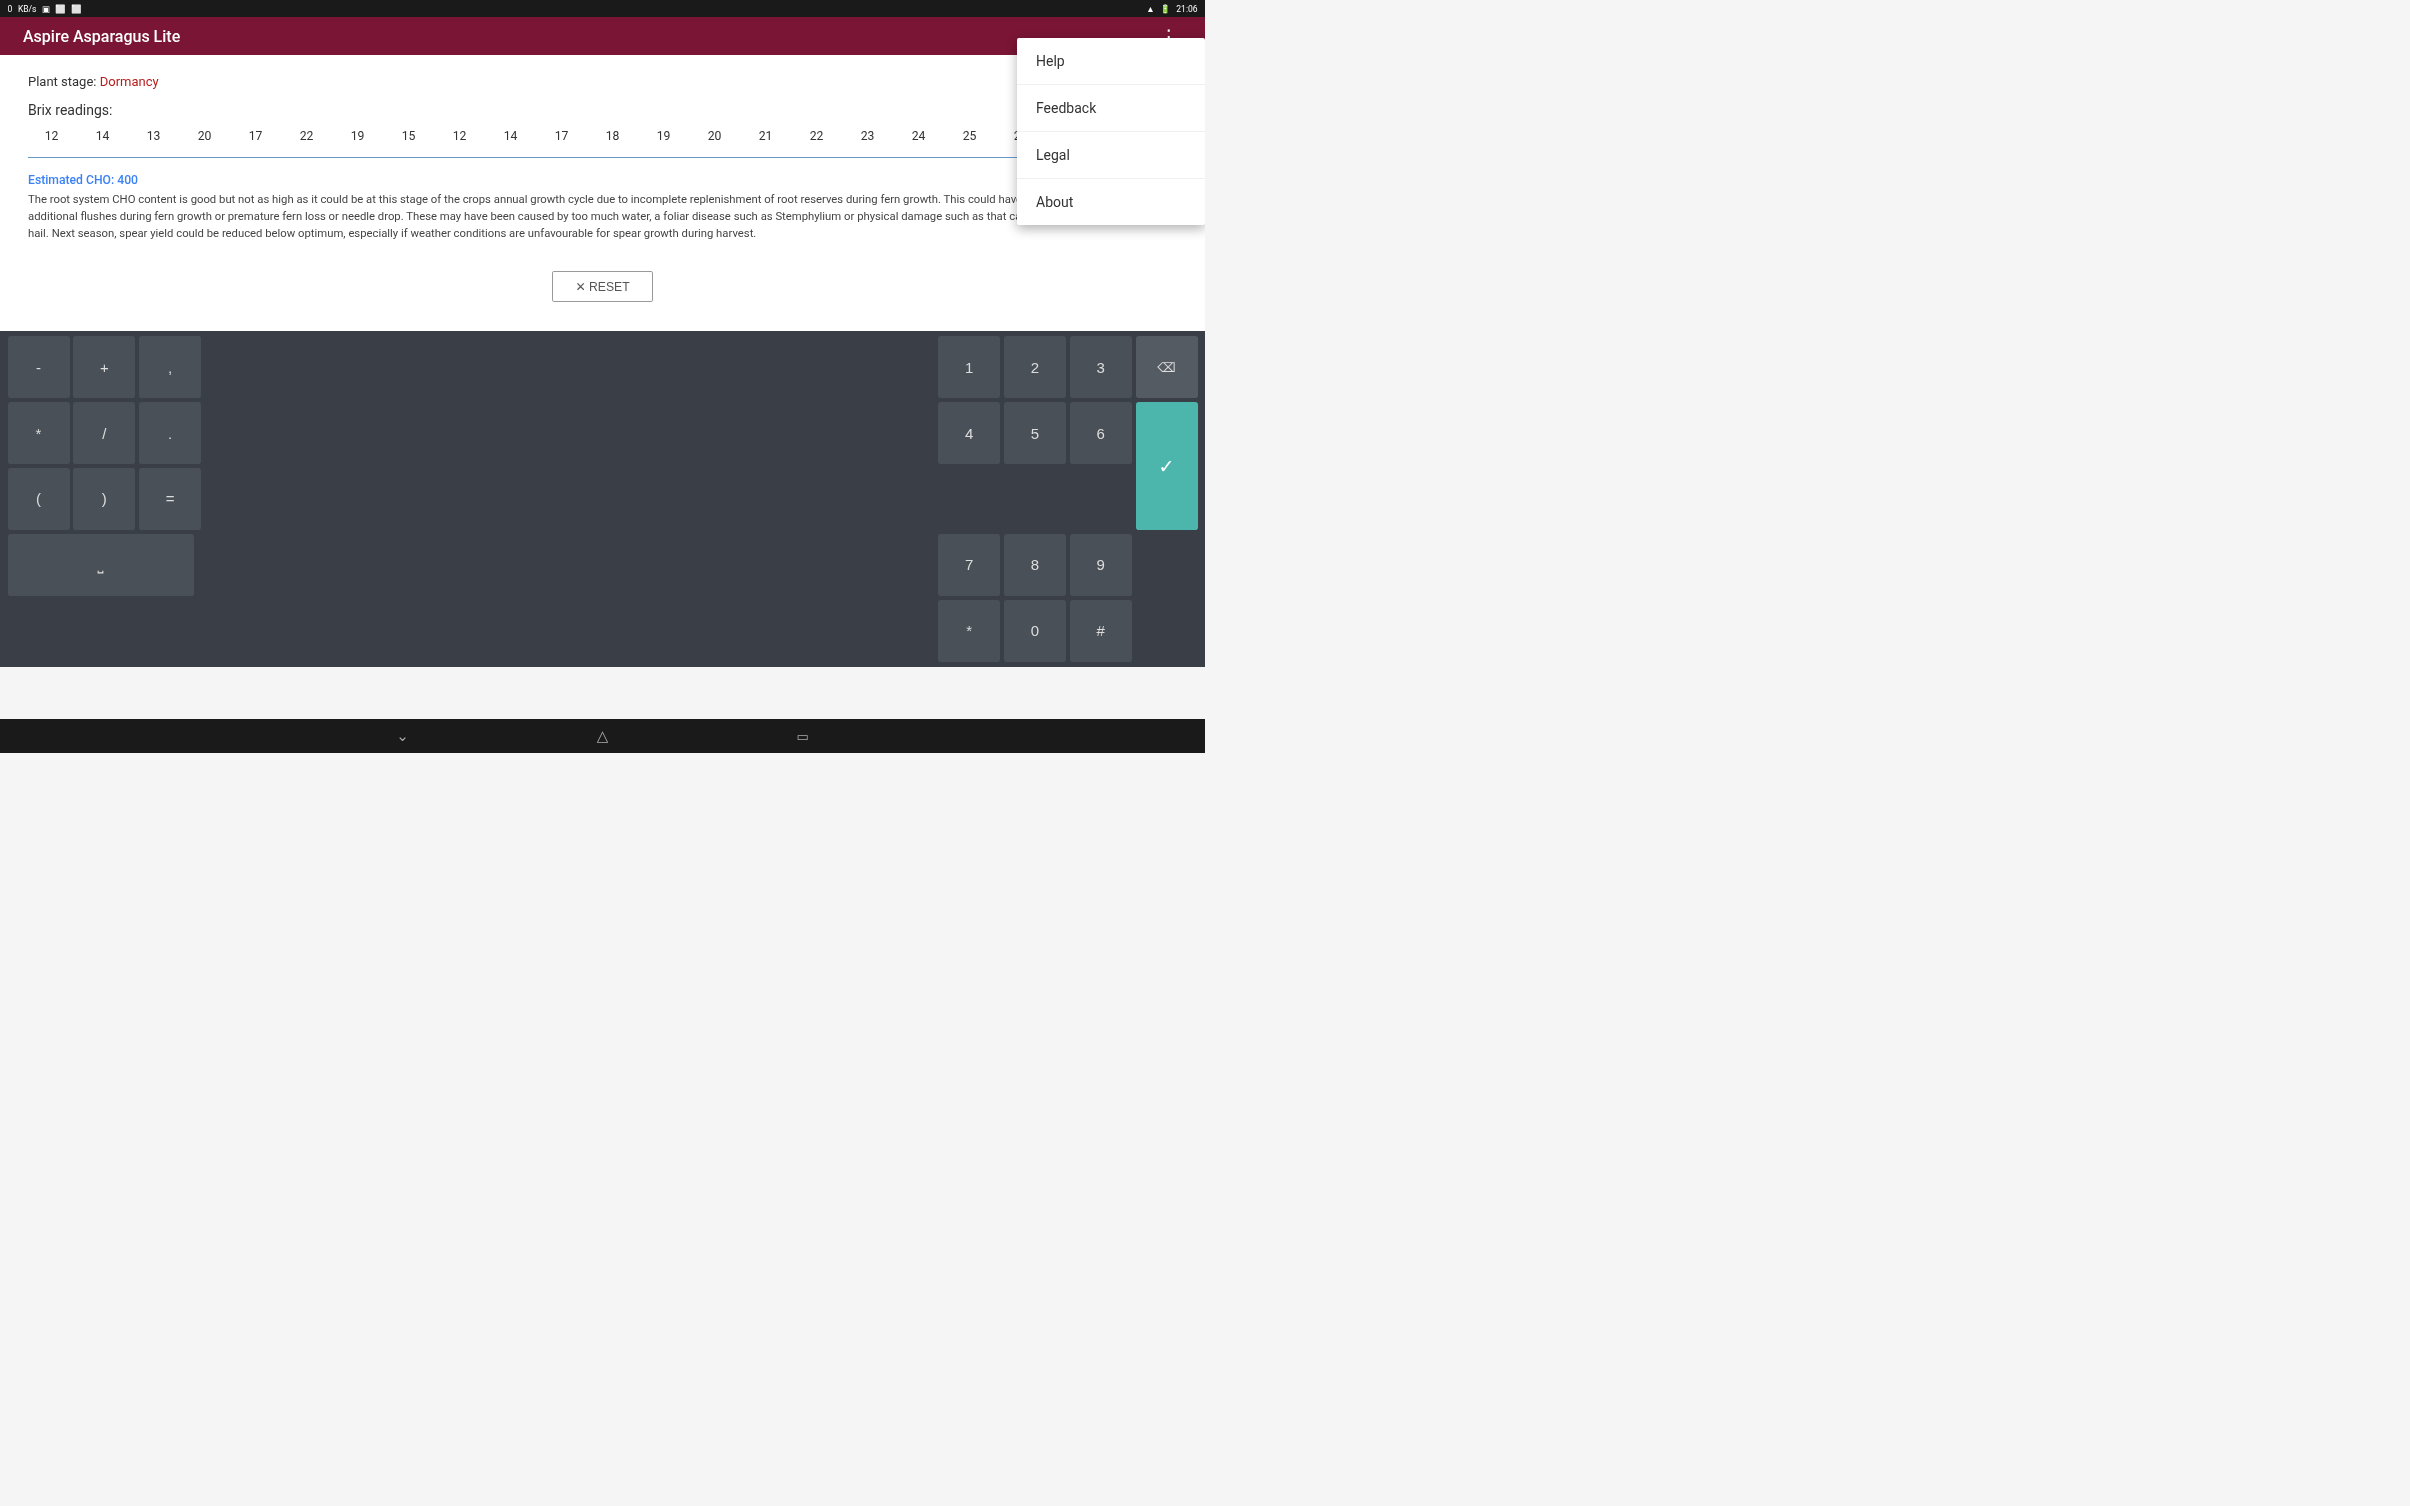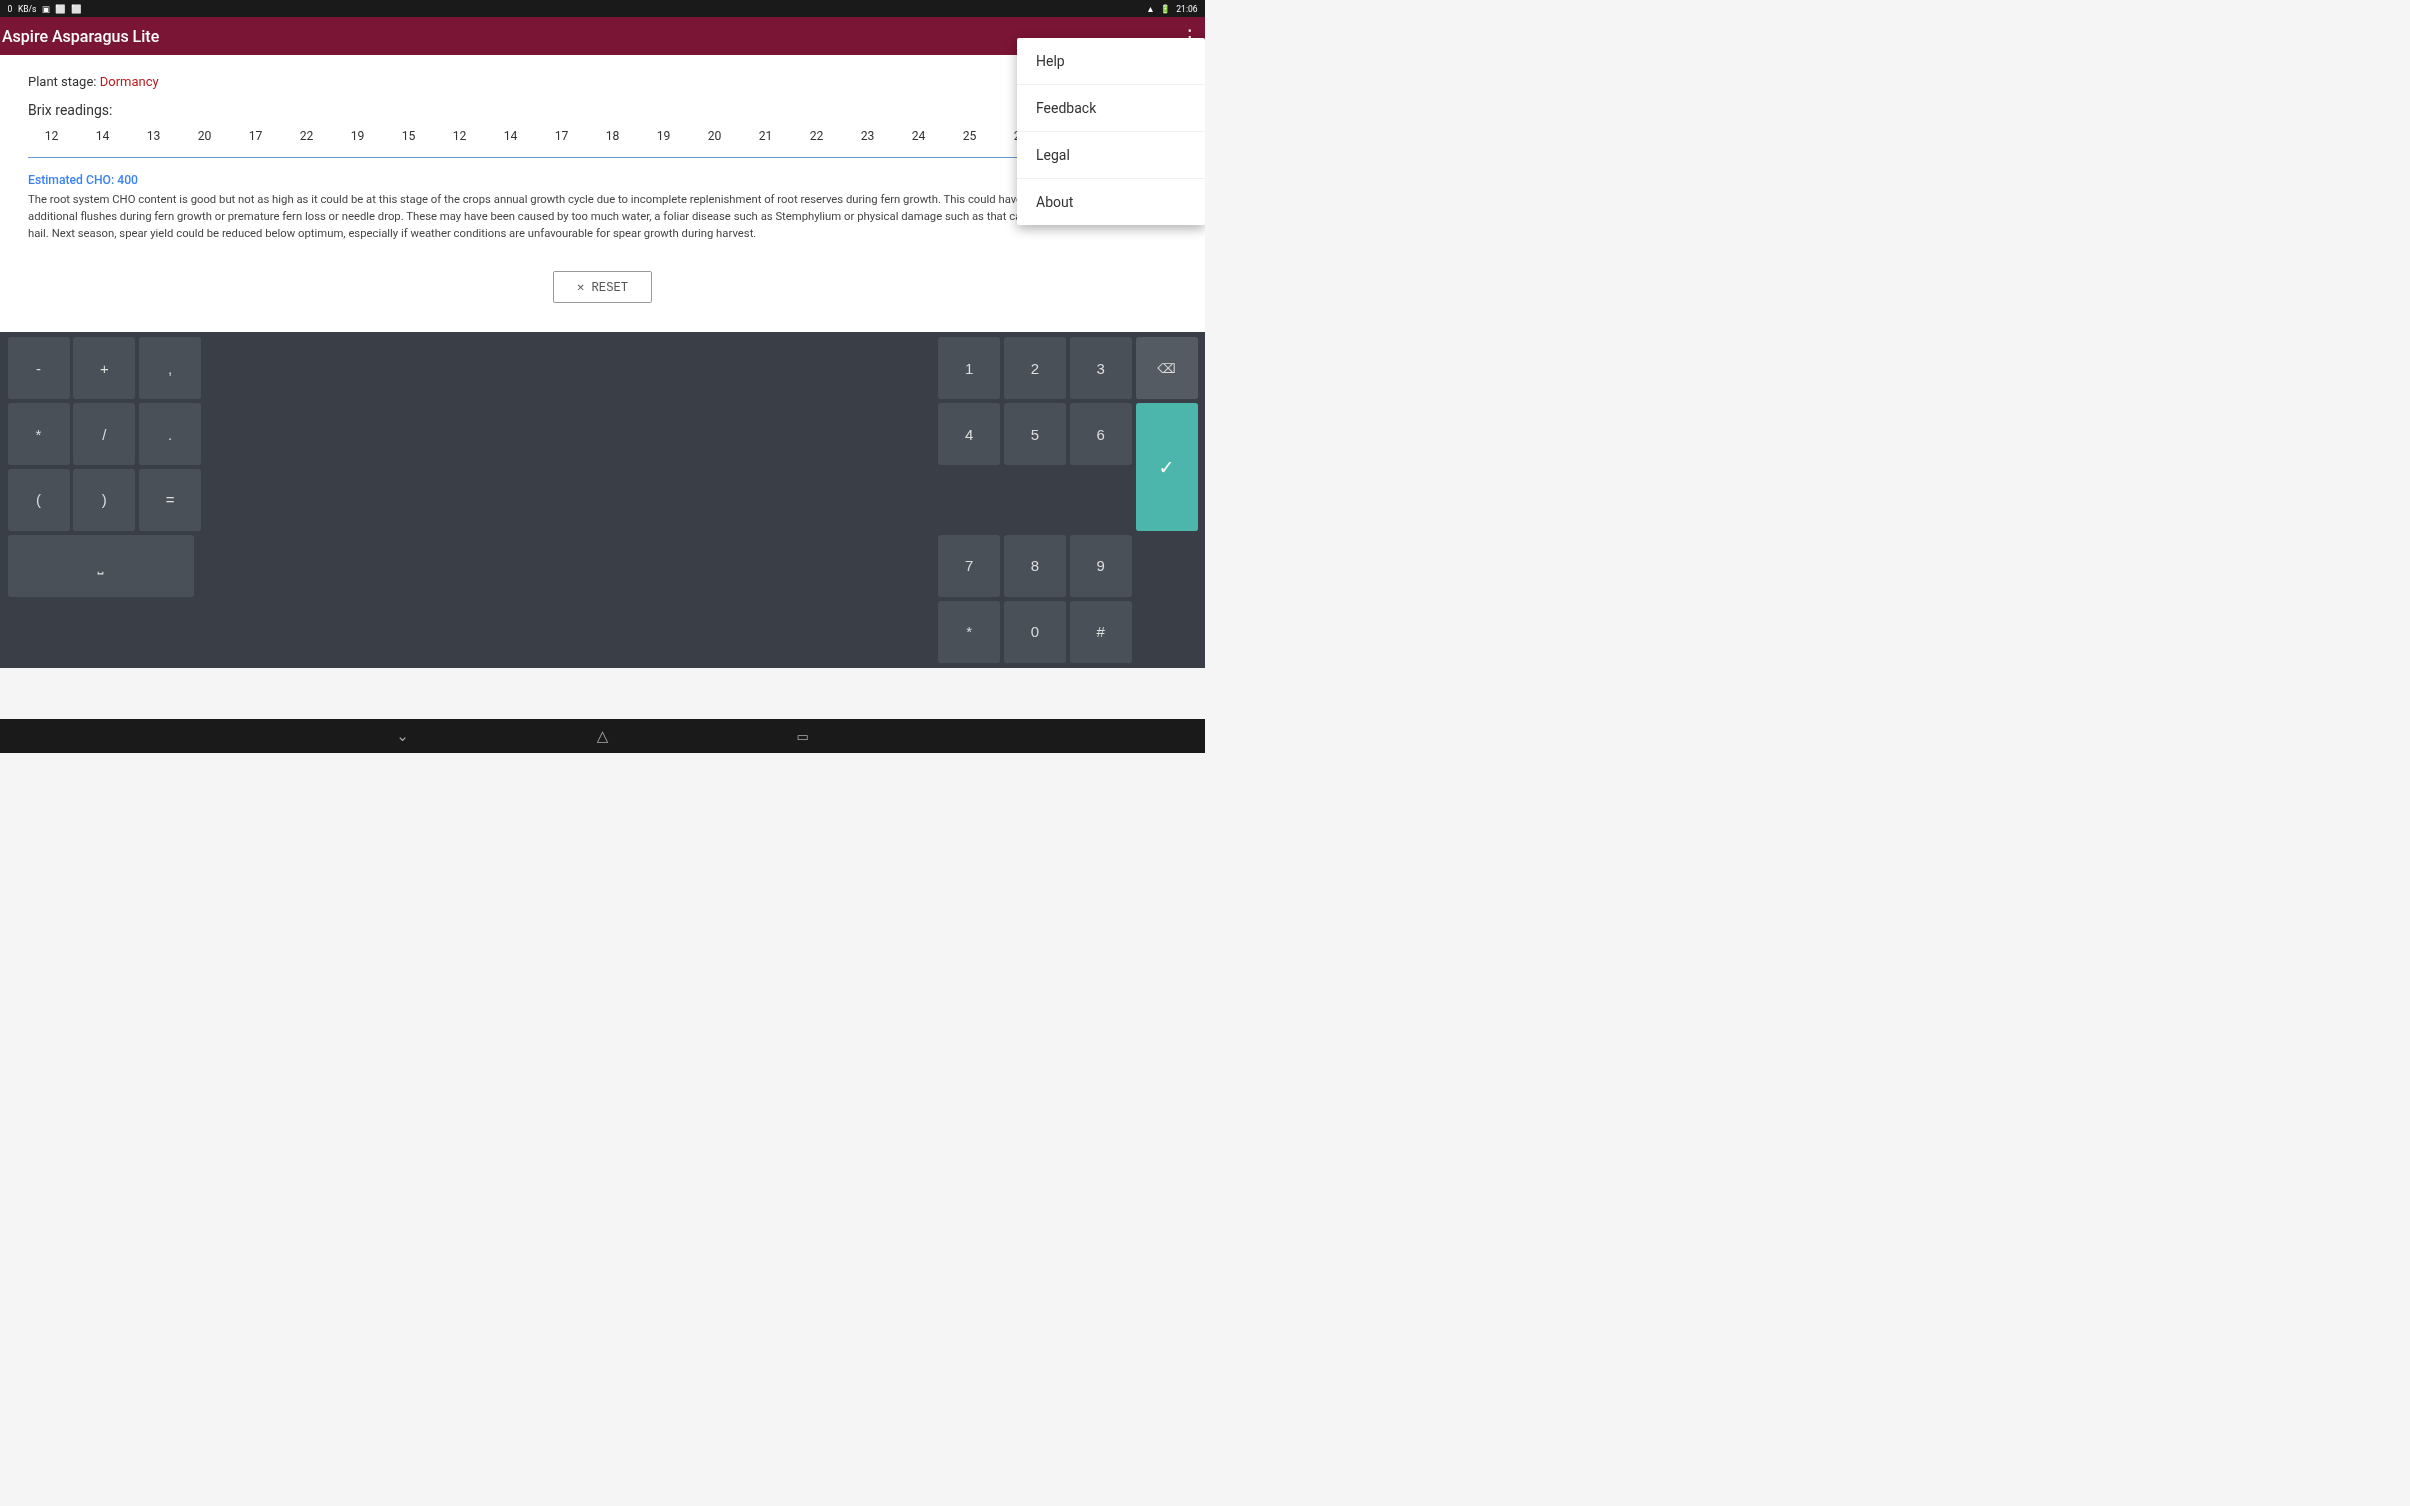--- a/index.html
+++ b/index.html
@@ -36,21 +36,21 @@
     }
 
     
     .app-bar {
       width: 100%;
       height: 38px;
       background: #7b1535;
       display: flex;
       align-items: center;
       justify-content: space-between;
-      padding: 0 2px;
+      padding: 0 23px;
       color: white;
     }
     .app-title {
       font-size: 16px;
       font-weight: 500;
       color: white;
     }
     .app-bar-actions {
       display: flex;
       gap: 7.5px;
@@ -136,21 +136,20 @@
       border: 1.4px solid #999;
       color: #555;
       font-size: 12.2px;
       padding: 7.5px 22.6px;
       cursor: pointer;
       border-radius: 1.9px;
       display: flex;
       align-items: center;
       gap: 5.6px;
       width: fit-content;
-      font-family: Liberation Mono, monospace;
     }
 
     .key {
       background: #4a5058;
       color: #ddd;
       border-radius: 2.8px;
       display: flex;
       align-items: center;
       justify-content: center;
       font-size: 15px;

